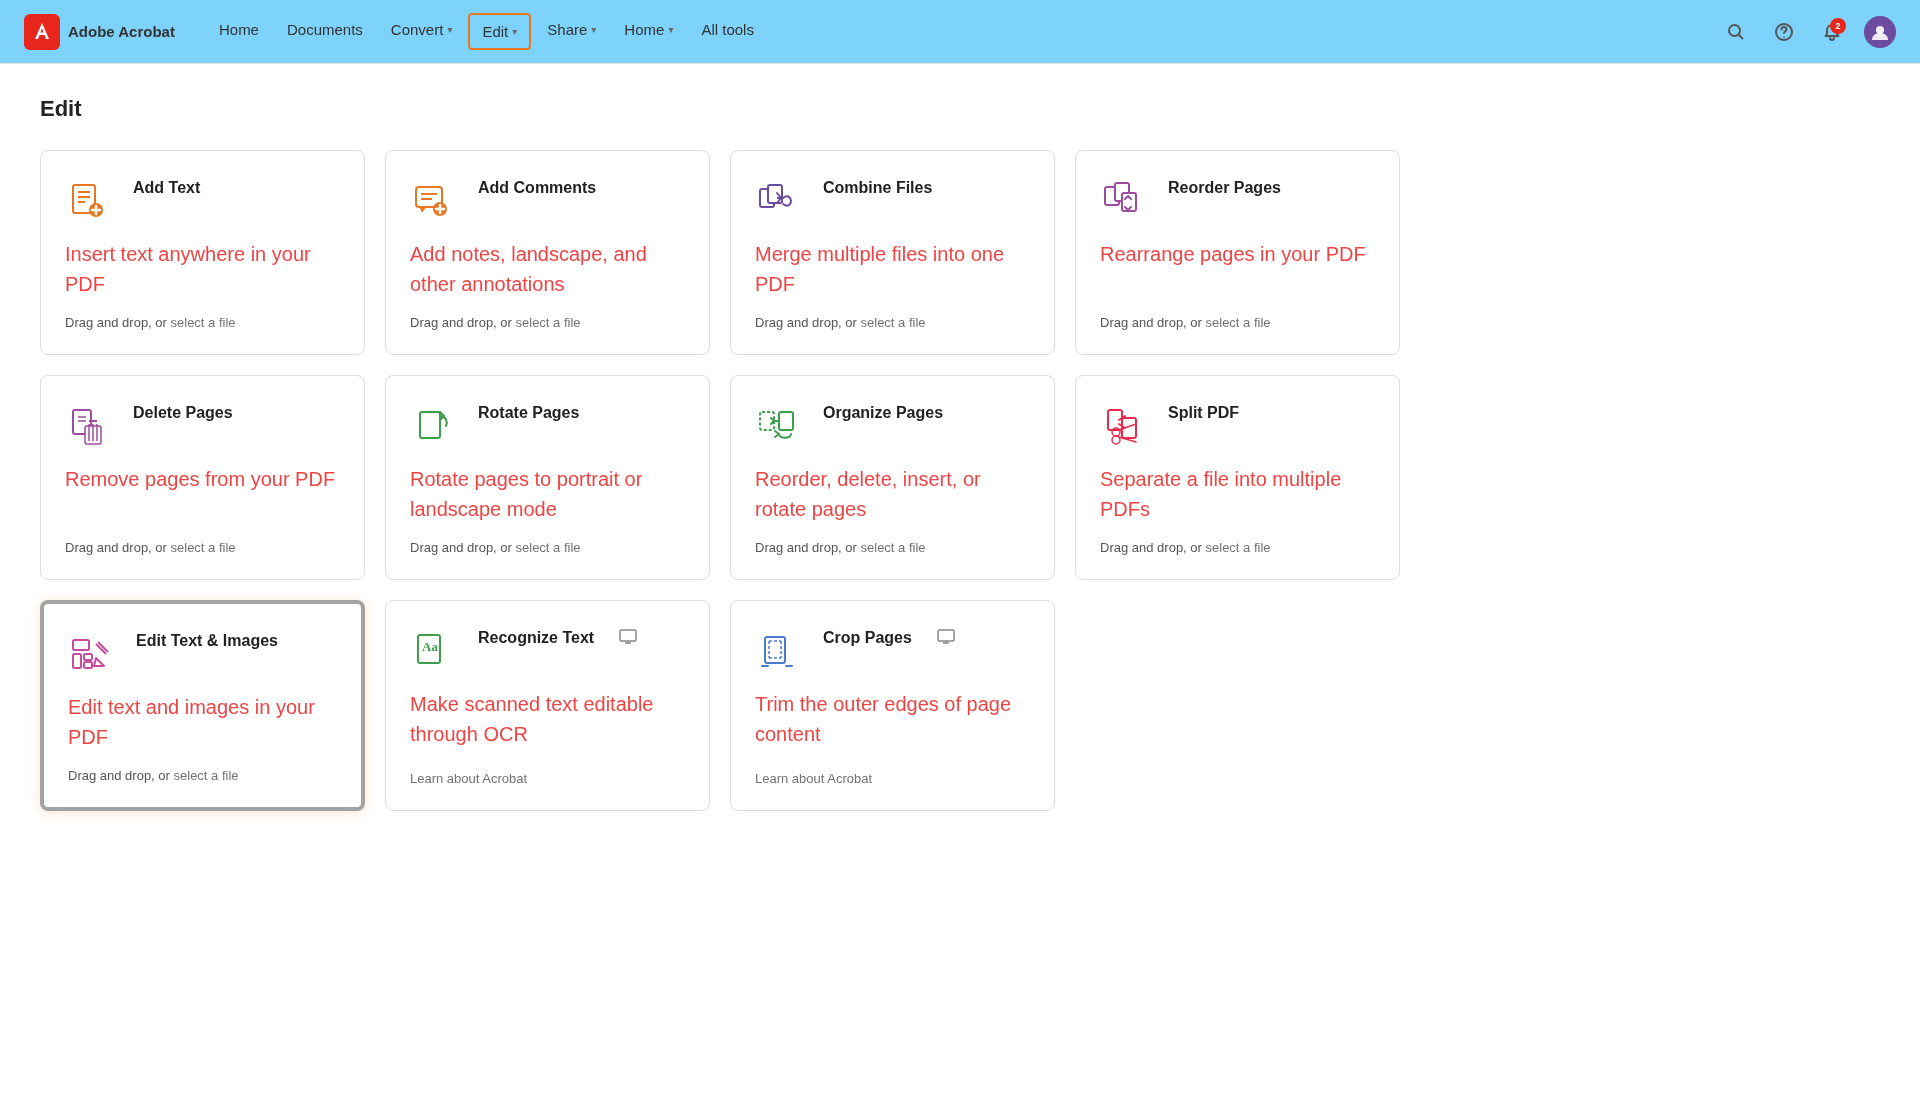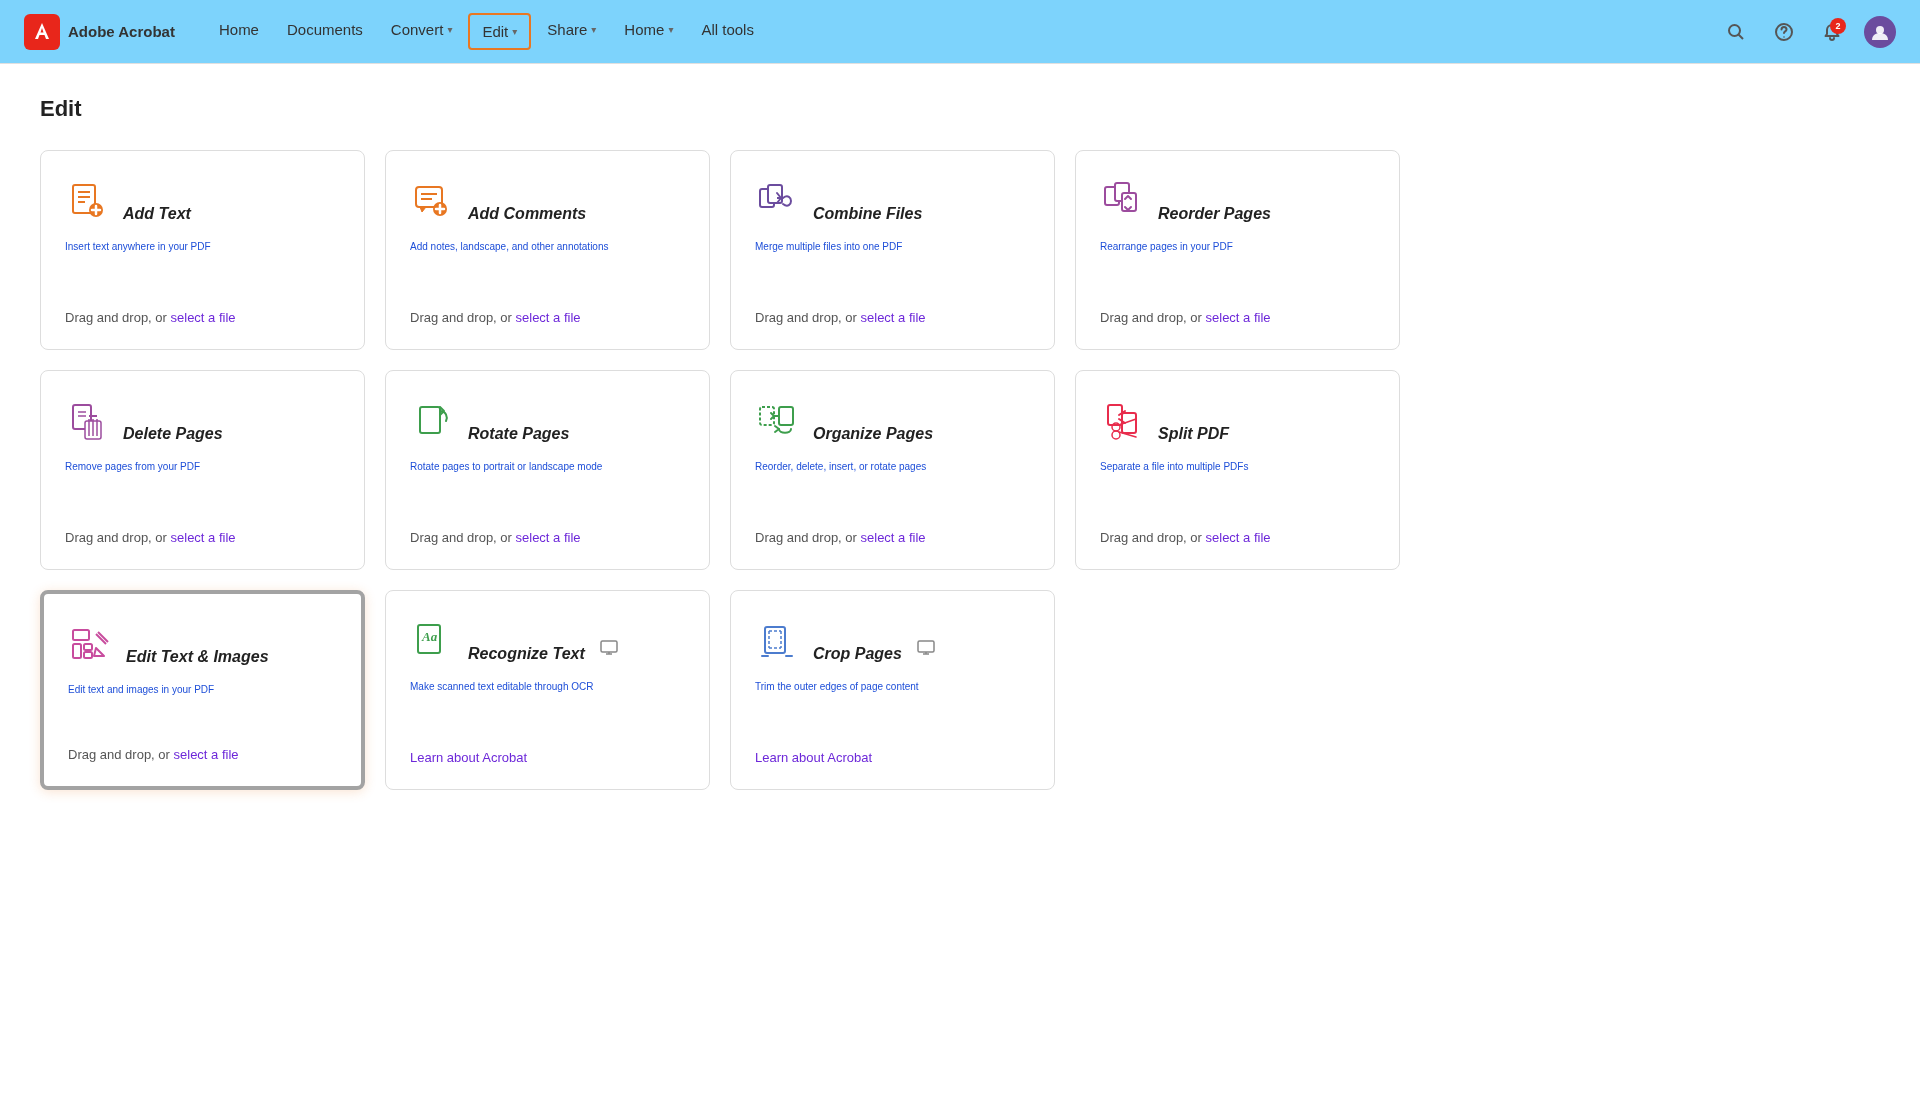--- a/index.html
+++ b/index.html
@@ -147,52 +147,51 @@
       min-height: 200px;
       display: flex;
       flex-direction: column;
     }
     .tool-card.highlighted {
       border: 4px solid #a3a3a3;
       box-shadow: 0 2px 12px rgba(232,119,34,0.2);
     }
     .tool-card-header {
       display: flex;
-      align-items: flex-end;
-      gap: 14px;
+      align-items: flex-start;
+      gap: 24px;
       margin-bottom: 16px;
-      font-style: italic;
     }
     .tool-icon {
       width: 44px;
       height: 44px;
       display: flex;
       align-items: center;
       justify-content: center;
       flex-shrink: 0;
     }
     .tool-name {
       font-size: 16px;
       font-weight: 700;
       color: #222;
     }
     .tool-desc {
-      font-size: 10px;
-      color: #1d4ed8;
+      font-size: 20px;
+      color: #ef4444;
       line-height: 1.5;
       flex: 1;
       margin-bottom: 16px;
     }
     .tool-footer {
       font-size: 13px;
       color: #555;
       margin-top: auto;
     }
     .tool-footer a, .tool-link {
-      color: #6d28d9;
+      color: #737373;
       cursor: pointer;
       text-decoration: none;
     }
     .desktop-icon {
       float: right;
       color: #888;
       font-size: 18px;
       margin-top: -2px;
     }
   </style>

